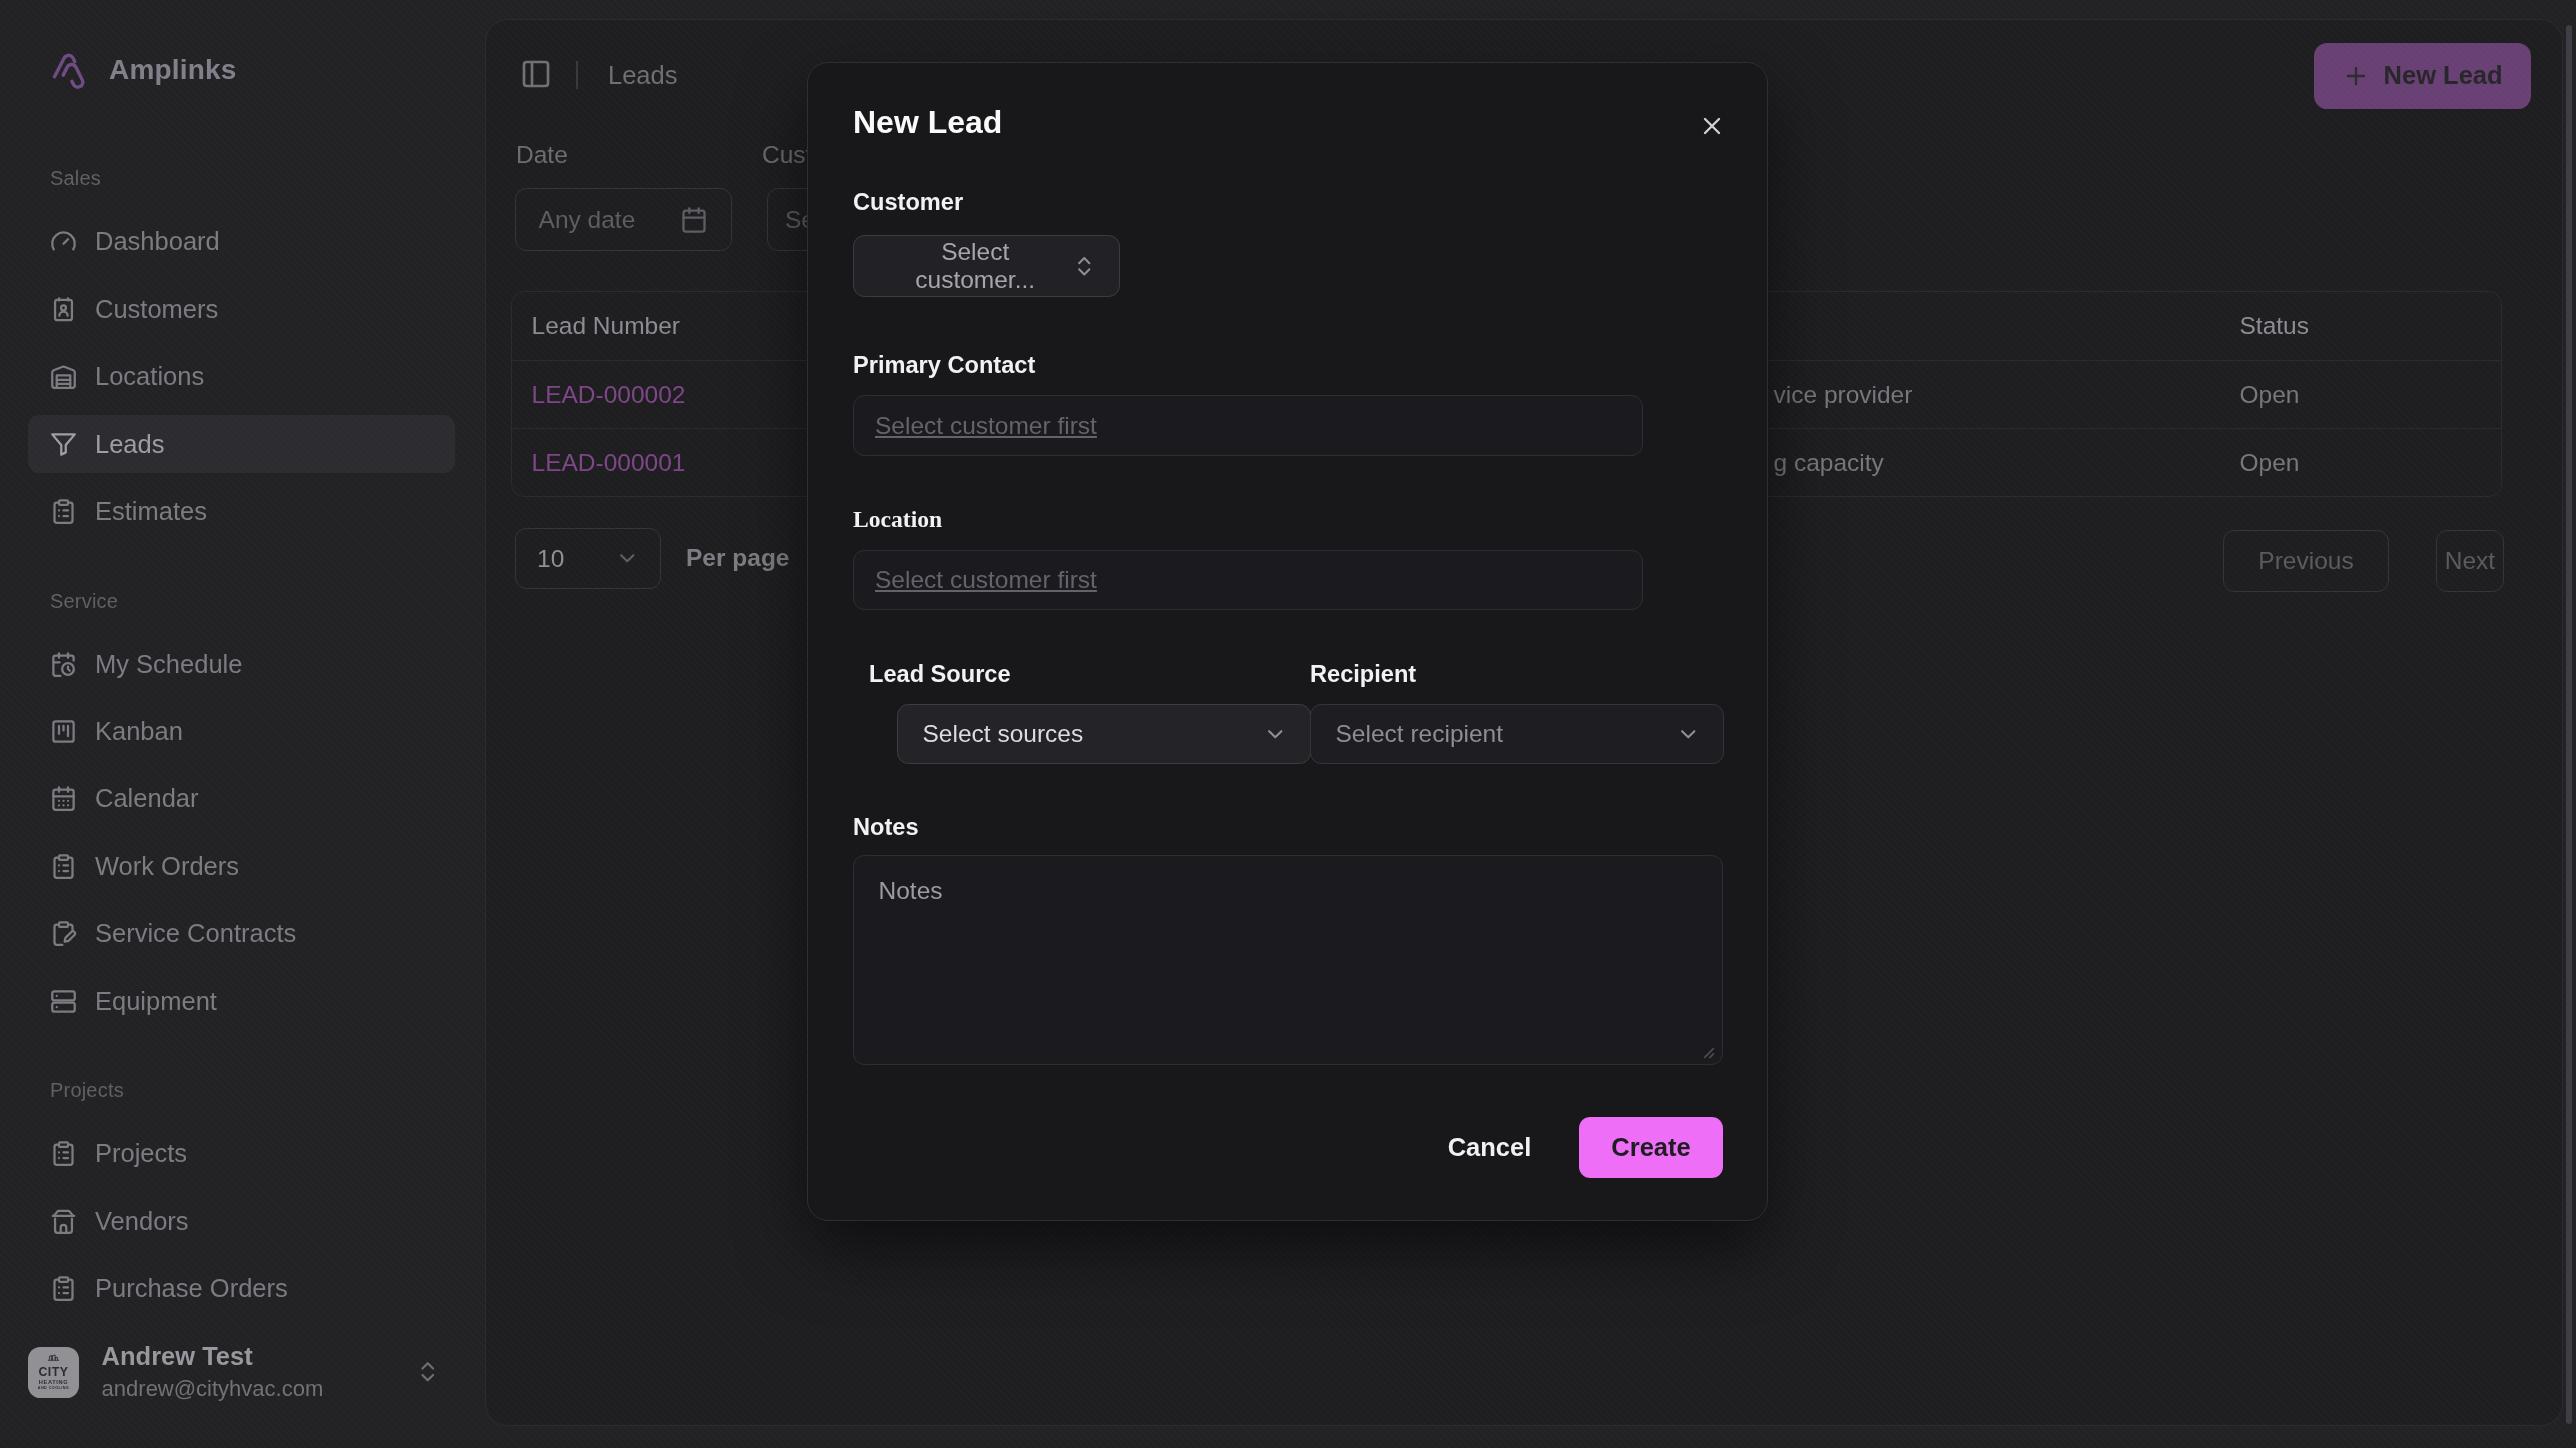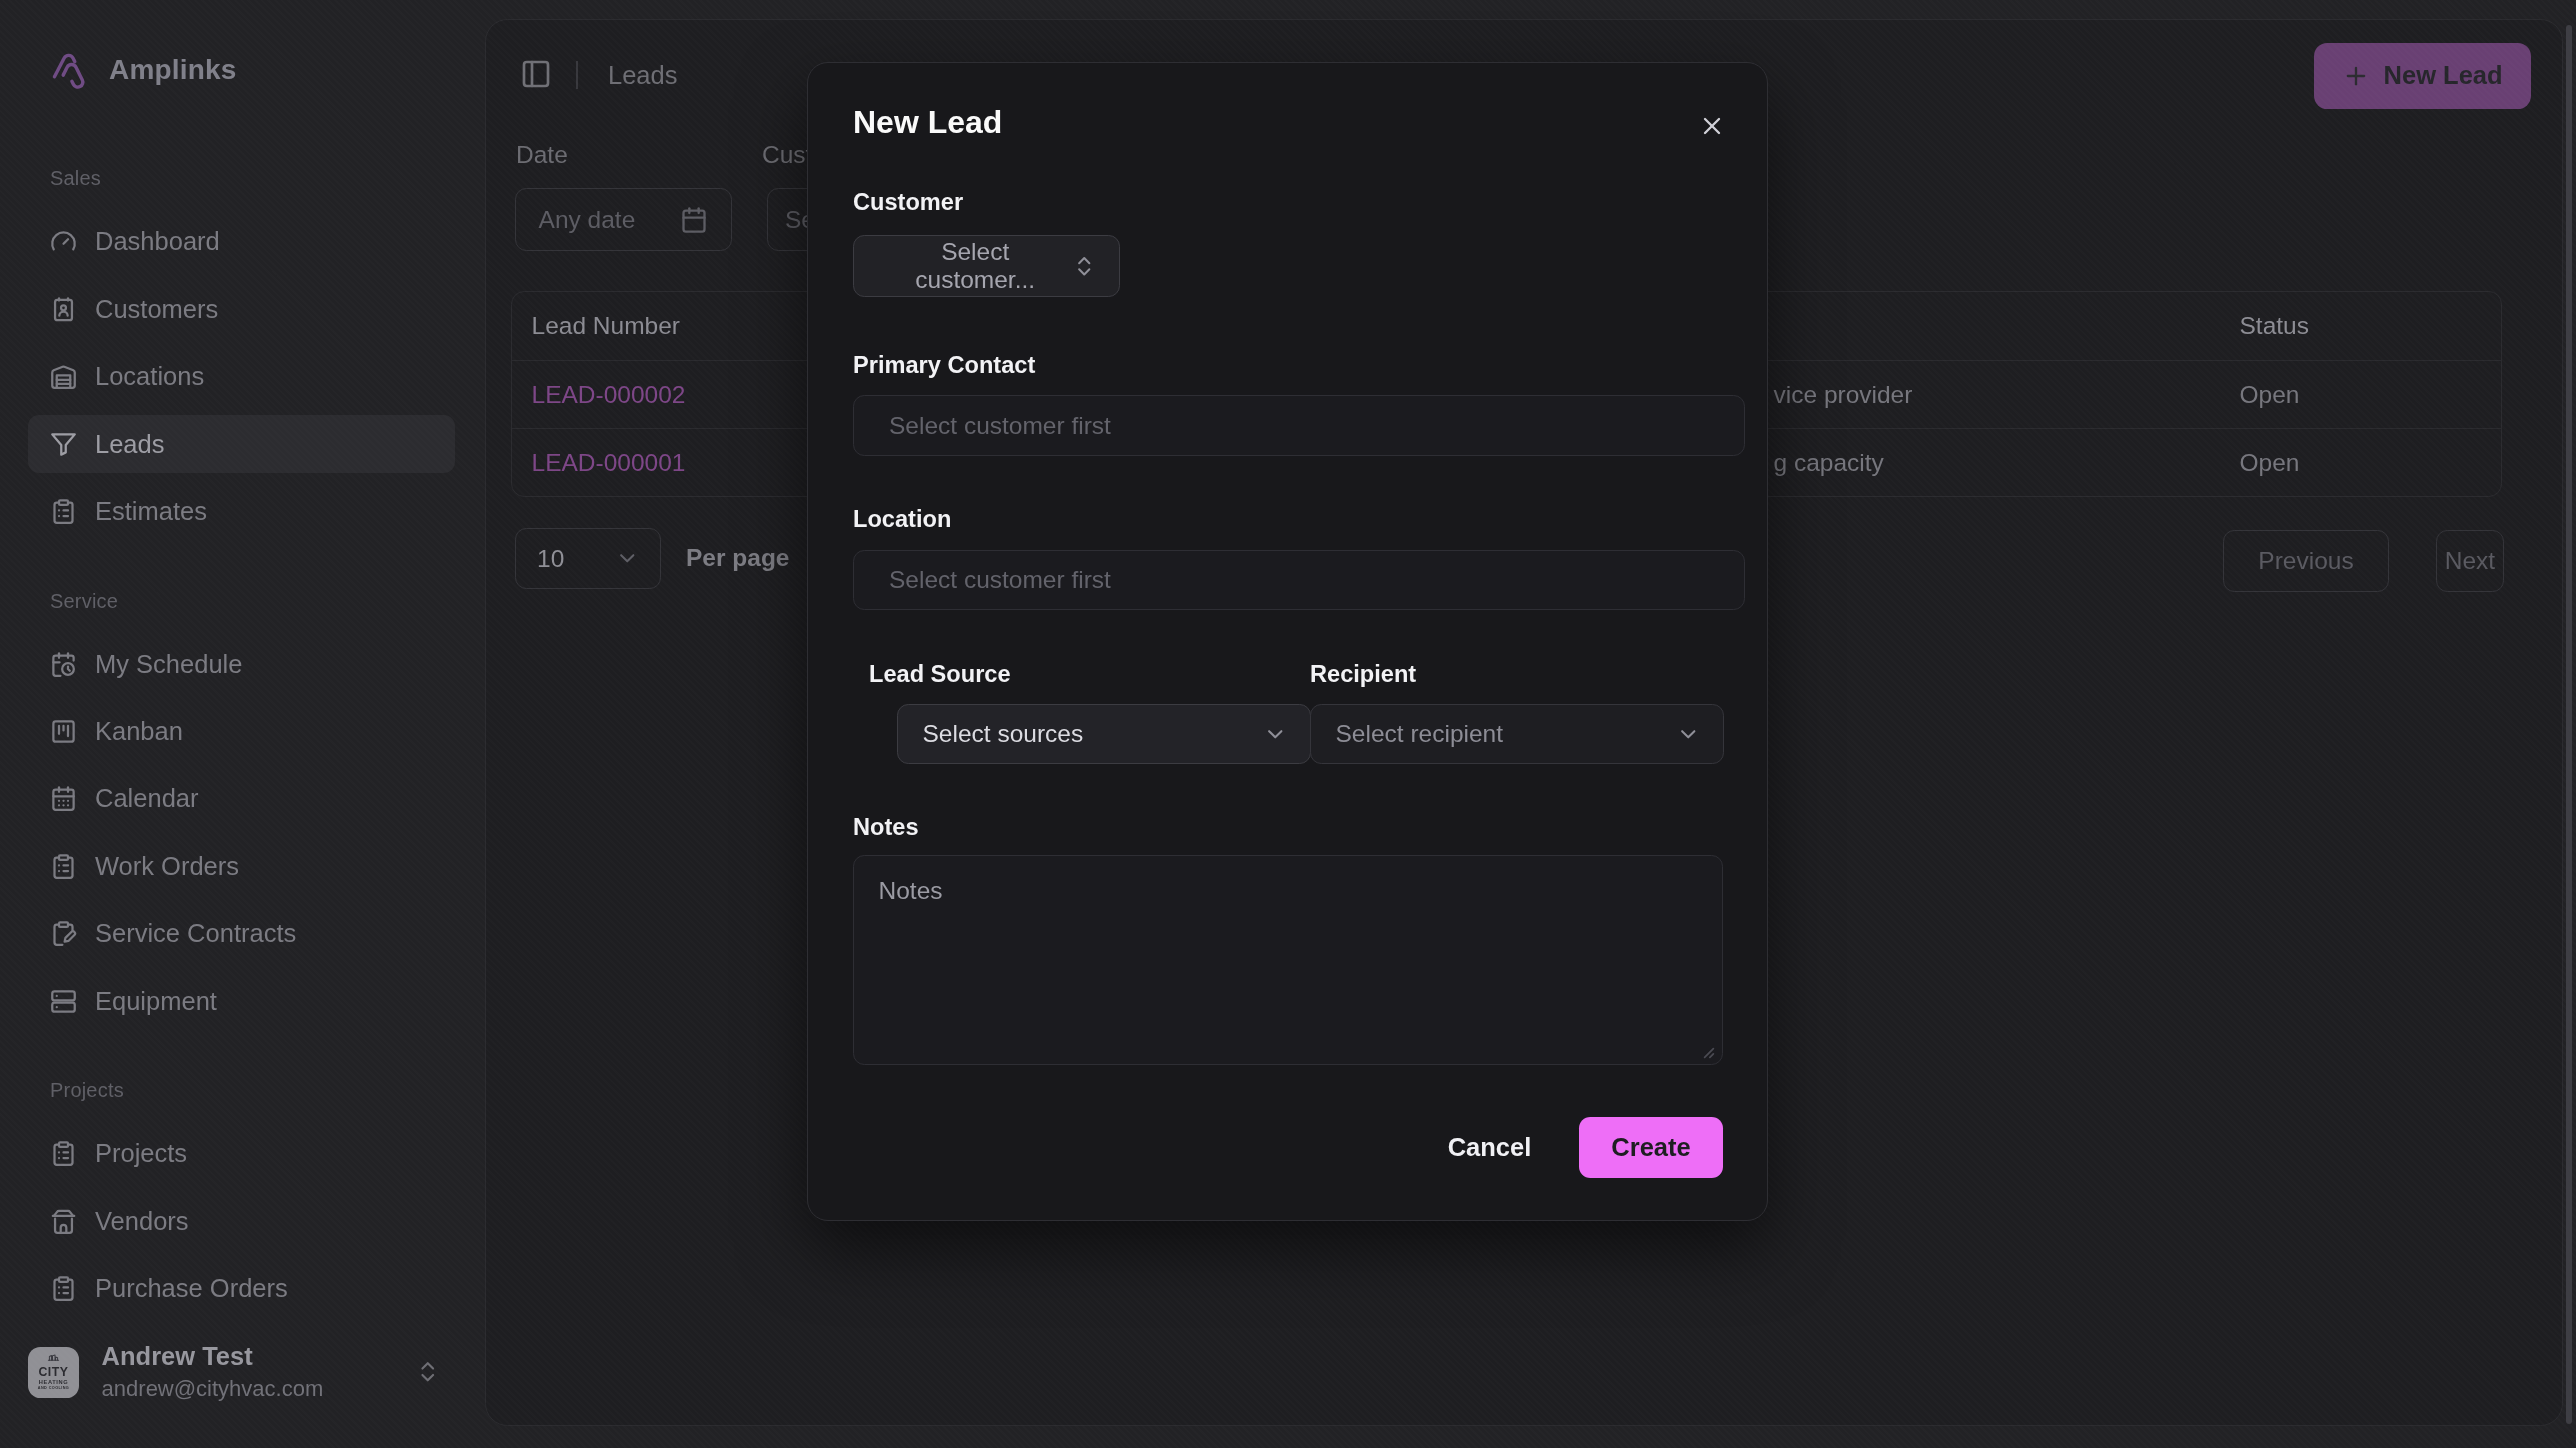--- a/index.html
+++ b/index.html
@@ -104,24 +104,24 @@
   .f-label { position: absolute; left: 45px; font-size: 23.6px; font-weight: 600; color: #f2f2f5; }
   .select-trigger {
     position: absolute; height: 62px; border-radius: 11.3px; cursor: pointer;
     display: flex; align-items: center; justify-content: space-between;
     padding: 0 22.6px 0 24.5px; font-size: 24.5px; font-family: inherit;
     background: #222226; border: 1.9px solid #3c3c42;
   }
   .select-trigger .icon { width: 24.5px; height: 24.5px; color: #8f8f98; }
   .customer-trigger { left: 45px; top: 172px; width: 267px; color: #a6a6af; }
   .fake-input {
-    position: absolute; left: 45px; width: 892px; height: 61px; border-radius: 11.3px;
+    position: absolute; left: 45px; width: 790px; height: 61px; border-radius: 11.3px;
     background: #1b1b1f; border: 1.9px solid #2e2e34;
-    display: flex; align-items: center; padding-left: 35px;
-    font-size: 24.5px; color: #63636b;
+    display: flex; align-items: center; padding-left: 21px;
+    font-size: 24.5px; color: #63636b; text-decoration: underline;
   }
   .source-trigger { left: 45px; top: 641px; width: 414px; height: 60px; color: #dcdce2; background: #232328; margin-left: 44px; }
   .recipient-trigger { left: 502px; top: 641px; width: 414px; height: 60px; color: #8d8d96; background: #1e1e22; border-color: #35353b; }
   .notes-area {
     position: absolute; left: 45px; top: 792px; width: 870px; height: 210px;
     background: #1b1b1f; border: 1.9px solid #2e2e34; border-radius: 11.3px;
     resize: none; outline: none; padding: 21px 24.5px; font-size: 24.5px; color: #e4e4e9;
     font-family: inherit;
   }
   .notes-area::placeholder { color: #9b9ba3; }
@@ -440,21 +440,21 @@
           <path d="m7 9 5-5 5 5"></path>
         </svg>
       </span>
   </button>
 
   <div class="f-label" style="top:289px;">Primary Contact</div>
   <div class="fake-input" style="top:332px;">
     <span>Select customer first</span>
   </div>
 
-  <div class="f-label" style="top:443px;">Location</div>
+  <div class="f-label" style="top:443px;font-family:Liberation Serif, serif;">Location</div>
   <div class="fake-input" style="top:487px; height:60px;">
     <span>Select customer first</span>
   </div>
 
   <div class="f-label" style="top:598px;margin-left:16px;">Lead Source</div>
   <button class="select-trigger source-trigger">
     <span>Select sources</span>
     <span class="icon">
         <svg viewBox="0 0 24 24" fill="none" stroke="currentColor" stroke-width="2" stroke-linecap="round" stroke-linejoin="round">
           <path d="m6 9 6 6 6-6"></path>

